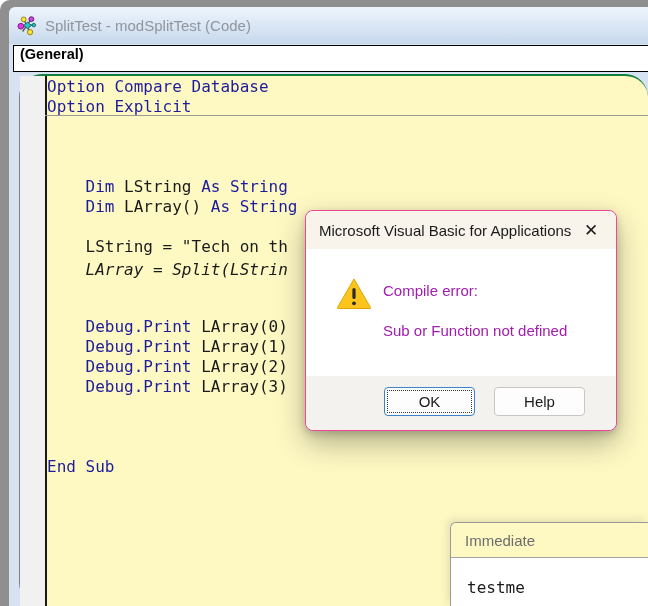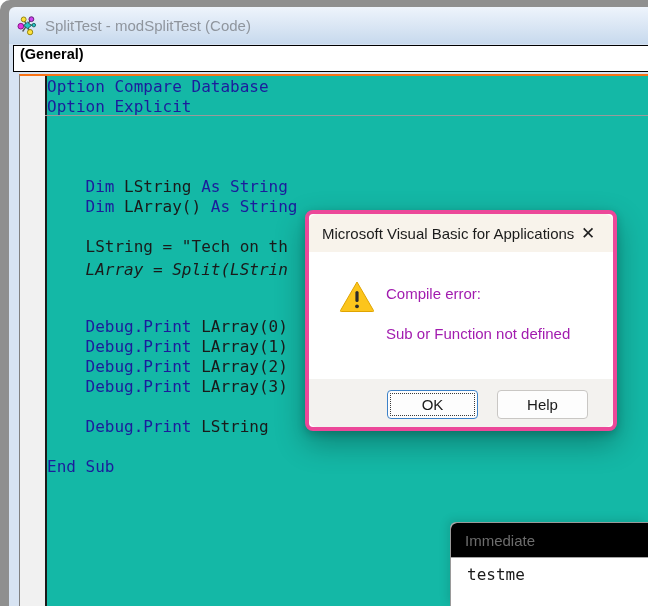--- a/index.html
+++ b/index.html
@@ -22,34 +22,34 @@
   
   #general-combo{
     position:absolute;left:13px;top:45px;right:0;height:25px;
     background:#fff;border:1.5px solid #000;border-right:none;
     display:flex;
     font-size:14.5px;font-weight:bold;color:#000;padding-left:6px;z-index:2;
   }
   
   #code-window{
     position:absolute;left:19px;top:74px;right:0;bottom:0;
-    background:#14b8a6;border-left:1px solid #808080;border-top:2px solid #f97316;z-index:1;
+    background:#fef9c3;border-left:1px solid #808080;border-top:2px solid #15803d;z-index:1;border-radius:23px;
   }
   #margin-bar{position:absolute;left:0;top:0;bottom:0;width:25px;background:#f1f1f1;border-right:2px solid #1a1a1a;}
   #proc-separator{position:absolute;left:25px;right:0;top:39px;height:1px;background:#9a9a9a;}
   .code-line{
     position:absolute;left:27px;height:20px;line-height:20px;white-space:pre;
     font-family:"DejaVu Sans Mono","Liberation Mono",monospace;font-size:16px;
   }
   .code-line .kw{color:var(--kw,#1c1c9c);}
   .code-line .pl{color:#1a1a1a;}
   
   #dialog{
     position:absolute;left:305px;top:210px;width:312px;height:221px;
-    background:#ffffff;border:4px solid #ec4899;border-radius:8px;z-index:10;
+    background:#ffffff;border:1px solid #ec4899;border-radius:8px;z-index:10;
     box-shadow:0 12px 30px rgba(0,0,0,.30),0 3px 8px rgba(0,0,0,.18);
     box-sizing:border-box;
   }
   #dialog-titlebar{
     position:absolute;left:0;top:0;right:0;height:38px;background:#f8f3eb;
     border-radius:8px 8px 0 0;display:flex;align-items:center;
   }
   #dialog-title{margin-left:13px;font-size:15px;color:#1b1b1b;white-space:nowrap;}
   #dialog-close{
     position:absolute;right:12px;top:7px;width:26px;height:24px;
@@ -73,29 +73,29 @@
   #ok-button{left:78px;border:1px solid #3c82c8;outline:1px dotted #3a3a3a;outline-offset:-4px;}
   #help-button{left:188px;border:1px solid #c9c7c4;}
   
   #immediate-panel{
     position:absolute;left:450px;top:522px;right:0;bottom:0;
     background:#ffffff;border:1px solid #9a9a9a;border-right:none;border-bottom:none;
     border-top-left-radius:6px;z-index:6;box-shadow:-3px -3px 8px rgba(0,0,0,.10);
     box-sizing:border-box;
   }
   #immediate-titlebar{
-    position:absolute;left:0;top:0;right:0;height:34px;background:#000000;
+    position:absolute;left:0;top:0;right:0;height:34px;background:#fef9c3;
     border-top-left-radius:6px;border-bottom:1px solid #a5a5a5;
     display:flex;align-items:center;
   }
   #immediate-title{margin-left:14px;font-size:15px;color:#6d6d6d;}
   #immediate-content{
     position:absolute;left:0;right:0;top:35px;bottom:0;background:#fff;
     font-family:"DejaVu Sans Mono","Liberation Mono",monospace;font-size:16px;color:#1a1a1a;
-    padding:7px 0 0 16px;white-space:pre;
+    padding:20px 0 0 16px;white-space:pre;
   }
 </style>
 </head>
 <body>
 
 <div id="app">
   <div id="window-frame"></div>
 
   <div id="titlebar">
     <svg class="app-icon" viewBox="0 0 20 20">
@@ -125,21 +125,20 @@
   <div class="code-line" style="top: 1px;"><span class="kw">Option Compare Database</span></div>
       <div class="code-line" style="top: 21px;"><span class="kw">Option Explicit</span></div>
       <div class="code-line" style="top: 101px;"><span class="pl">    </span><span class="kw">Dim</span><span class="pl"> LString </span><span class="kw">As String</span></div>
       <div class="code-line" style="top: 121px;"><span class="pl">    </span><span class="kw">Dim</span><span class="pl"> LArray() </span><span class="kw">As String</span></div>
       <div class="code-line" style="top: 161px;"><span class="pl">    LString = "Tech on th</span></div>
       <div class="code-line" style="top: 184px; font-style: italic;"><span class="pl">    LArray = Split(LStrin</span></div>
       <div class="code-line" style="top: 241px;"><span class="pl">    </span><span class="kw">Debug.Print</span><span class="pl"> LArray(0)</span></div>
       <div class="code-line" style="top: 261px;"><span class="pl">    </span><span class="kw">Debug.Print</span><span class="pl"> LArray(1)</span></div>
       <div class="code-line" style="top: 281px;"><span class="pl">    </span><span class="kw">Debug.Print</span><span class="pl"> LArray(2)</span></div>
       <div class="code-line" style="top: 301px;"><span class="pl">    </span><span class="kw">Debug.Print</span><span class="pl"> LArray(3)</span></div>
-      <div class="code-line" style="top: 341px;"><span class="pl">    </span><span class="kw">Debug.Print</span><span class="pl"> LString</span></div>
       <div class="code-line" style="top: 381px;"><span class="kw">End Sub</span></div>
     </div>
 
   <div id="dialog">
     <div id="dialog-titlebar">
       <span id="dialog-title">Microsoft Visual Basic for Applications</span>
     </div>
     <div id="dialog-close">✕</div>
 
     <svg id="dialog-warning-icon" viewBox="0 0 36 33">

